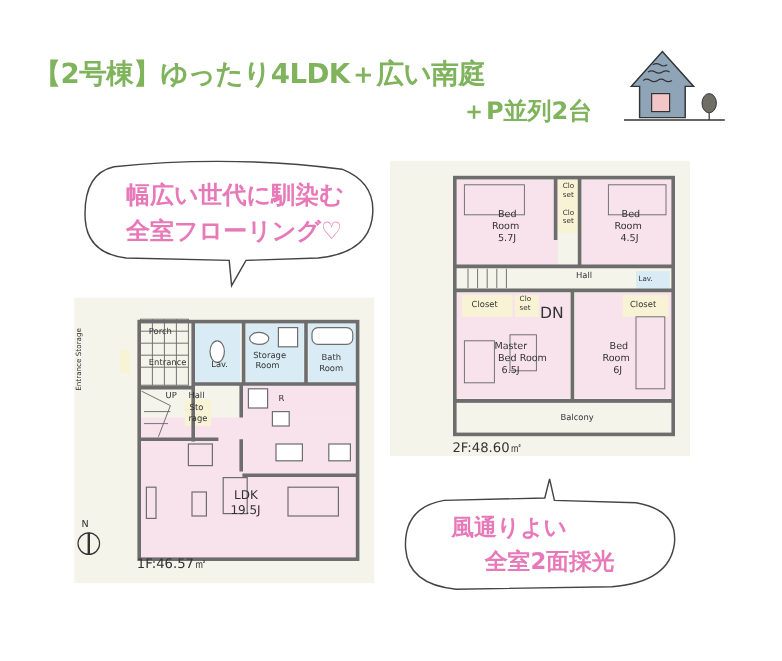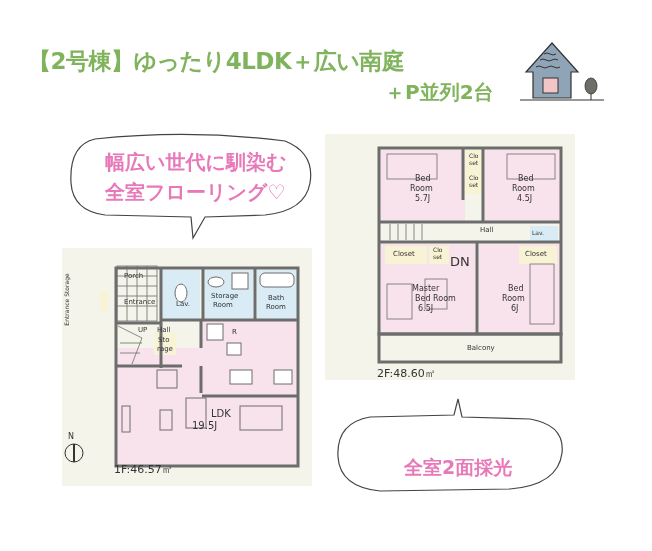--- a/index.html
+++ b/index.html
@@ -113,21 +113,21 @@
   <div class="area" style="left:114px;top:52px;font-size:7px;">Lav.</div>
   <div class="area" style="left:149px;top:44px;font-size:7px;">Storage</div>
   <div class="area" style="left:151px;top:53px;font-size:7px;">Room</div>
   <div class="area" style="left:206px;top:46px;font-size:7px;">Bath</div>
   <div class="area" style="left:204px;top:55px;font-size:7px;">Room</div>
   <div class="area" style="left:76px;top:78px;font-size:7px;">UP</div>
   <div class="area" style="left:95px;top:78px;font-size:7px;">Hall</div>
   <div class="area" style="left:96px;top:88px;font-size:7px;">Sto</div>
   <div class="area" style="left:95px;top:97px;font-size:7px;">rage</div>
   <div class="area" style="left:170px;top:80px;font-size:7px;">R</div>
-  <div class="area" style="left:133px;top:160px;font-size:10px;margin-left:16px;">LDK</div>
+  <div class="area" style="left:133px;top:160px;font-size:10px;">LDK</div>
   <div class="area" style="left:130px;top:172px;font-size:10px;">19.5J</div>
 </div>
 
 <div class="panel p2">
   <svg class="plan" width="250" height="246" viewBox="0 0 250 246">
     <rect x="55" y="16" width="85" height="72" fill="#f8e3ec"></rect>
     <rect x="160" y="16" width="75" height="72" fill="#f8e3ec"></rect>
     <rect x="55" y="110" width="95" height="88" fill="#f8e3ec"></rect>
     <rect x="154" y="110" width="81" height="88" fill="#f8e3ec"></rect>
     <rect x="140" y="16" width="18" height="44" fill="#f8f3d4"></rect>
@@ -181,14 +181,15 @@
   <div class="area" style="left:183px;top:150px;font-size:8px;">Bed</div>
   <div class="area" style="left:177px;top:160px;font-size:8px;">Room</div>
   <div class="area" style="left:186px;top:170px;font-size:8px;">6J</div>
   <div class="area" style="left:130px;top:210px;font-size:7px;padding-left:12px;">Balcony</div>
 </div>
 
 <div class="bubble" style="left:330px;top:395px;width:240px;height:100px;">
   <svg width="240" height="100" style="position:absolute;left:0;top:0">
     <path d="M128,4 L132,22 L200,24 Q235,30 232,58 Q228,90 180,94 L50,96 Q10,92 8,62 Q6,28 40,22 L124,20 Z" fill="#fff" stroke="#444" stroke-width="1.2"></path>
   </svg>
+  <div class="btext" style="left:46px;top:32px;font-size:19px;">風通りよい</div>
   <div class="btext" style="left:74px;top:60px;font-size:19px;">全室2面採光</div>
 </div>
 
 </body></html>

